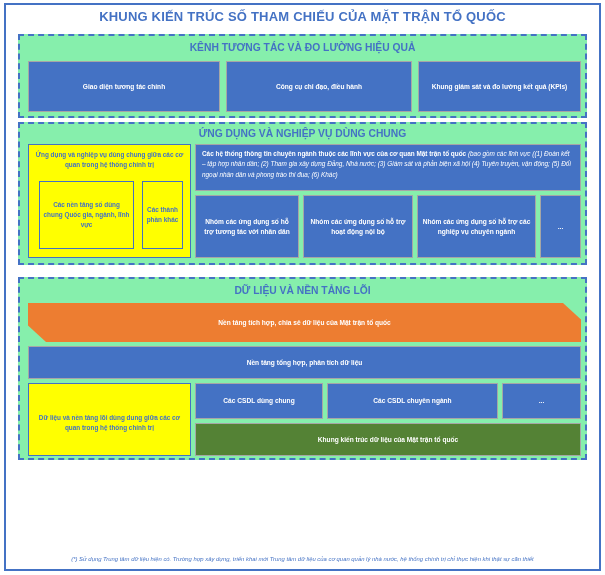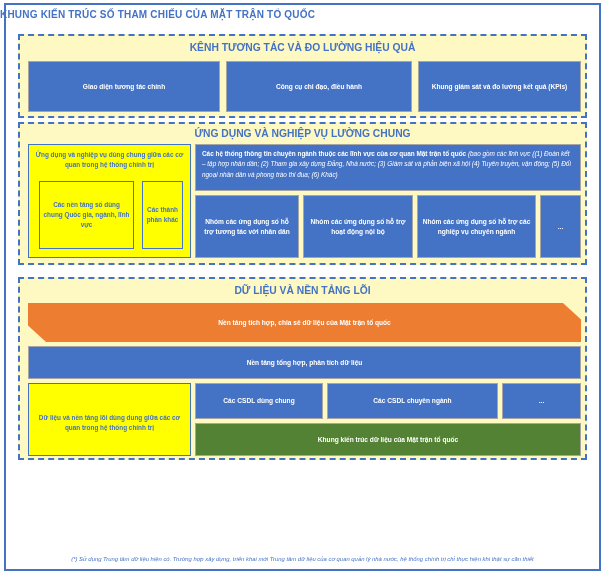--- a/index.html
+++ b/index.html
@@ -31,34 +31,34 @@
     border: 2px solid #4472C4;
     background: #ffffff;
   }
 
   
   .main-title {
     position: absolute;
     left: 0;
     top: 9px;
     width: 605px;
-    text-align: left;
-    color: #4472C4;
-    font-size: 10px;
+    text-align: center;
+    color: #4472C4;
+    font-size: 13px;
     font-weight: bold;
     letter-spacing: 0.2px;
     white-space: nowrap;
   }
 
   
   .section {
     position: absolute;
     box-sizing: border-box;
     border: 2.4px dashed #4472C4;
-    background: #fef9c3;
+    background: #86efac;
   }
   .section-title {
     position: absolute;
     left: 0;
     width: 100%;
     text-align: center;
     color: #4472C4;
     font-size: 10.3px;
     font-weight: bold;
     white-space: nowrap;
@@ -189,21 +189,21 @@
     <div class="section-title" style="top:6px;">KÊNH TƯƠNG TÁC VÀ ĐO LƯỜNG HIỆU QUẢ</div>
 
     <div class="bbox" style="left:8px; top:25px; width:192px; height:51px;">Giao diện tương tác chính</div>
 
     <div class="bbox" style="left:206px; top:25px; width:186px; height:51px;">Công cụ chỉ đạo, điều hành</div>
 
     <div class="bbox" style="left:398px; top:25px; width:163px; height:51px;">Khung giám sát và đo lường kết quả (KPIs)</div>
   </div>
 
   <div class="section" style="left:18px; top:122px; width:569px; height:143px;">
-    <div class="section-title" style="top:4px;">ỨNG DỤNG VÀ NGHIỆP VỤ LƯỜNG CHUNG</div>
+    <div class="section-title" style="top:4px;">ỨNG DỤNG VÀ NGHIỆP VỤ DÙNG CHUNG</div>
 
     <div class="ybox" style="left:8px; top:20px; width:163px; height:114px;">
       <div class="ybox-label" style="top:5px;">Ứng dụng và nghiệp vụ dùng chung giữa các cơ quan trong hệ thống chính trị</div>
 
       <div class="ybox-inner" style="left:10px; top:36px; width:95px; height:68px;">Các nền tảng số dùng chung Quốc gia, ngành, lĩnh vực</div>
 
       <div class="ybox-inner" style="left:113px; top:36px; width:41px; height:68px;">Các thành phần khác</div>
     </div>
 
     <div class="rtbox" style="left:175px; top:20px; width:386px; height:47px;">

